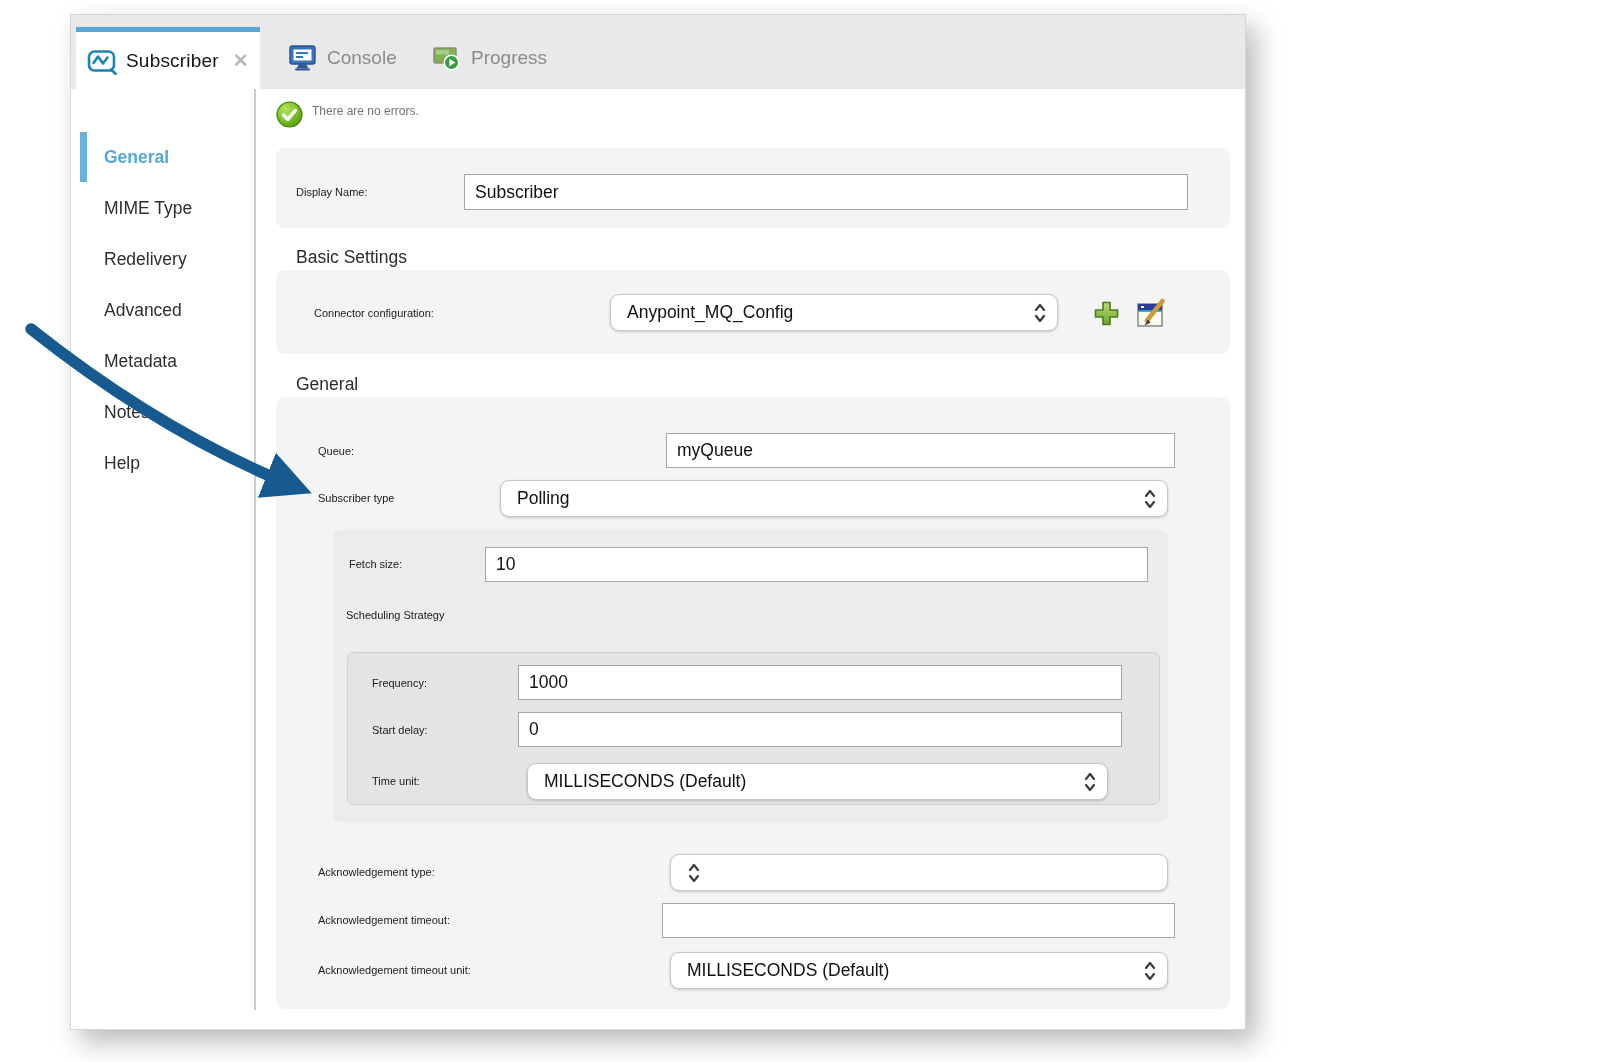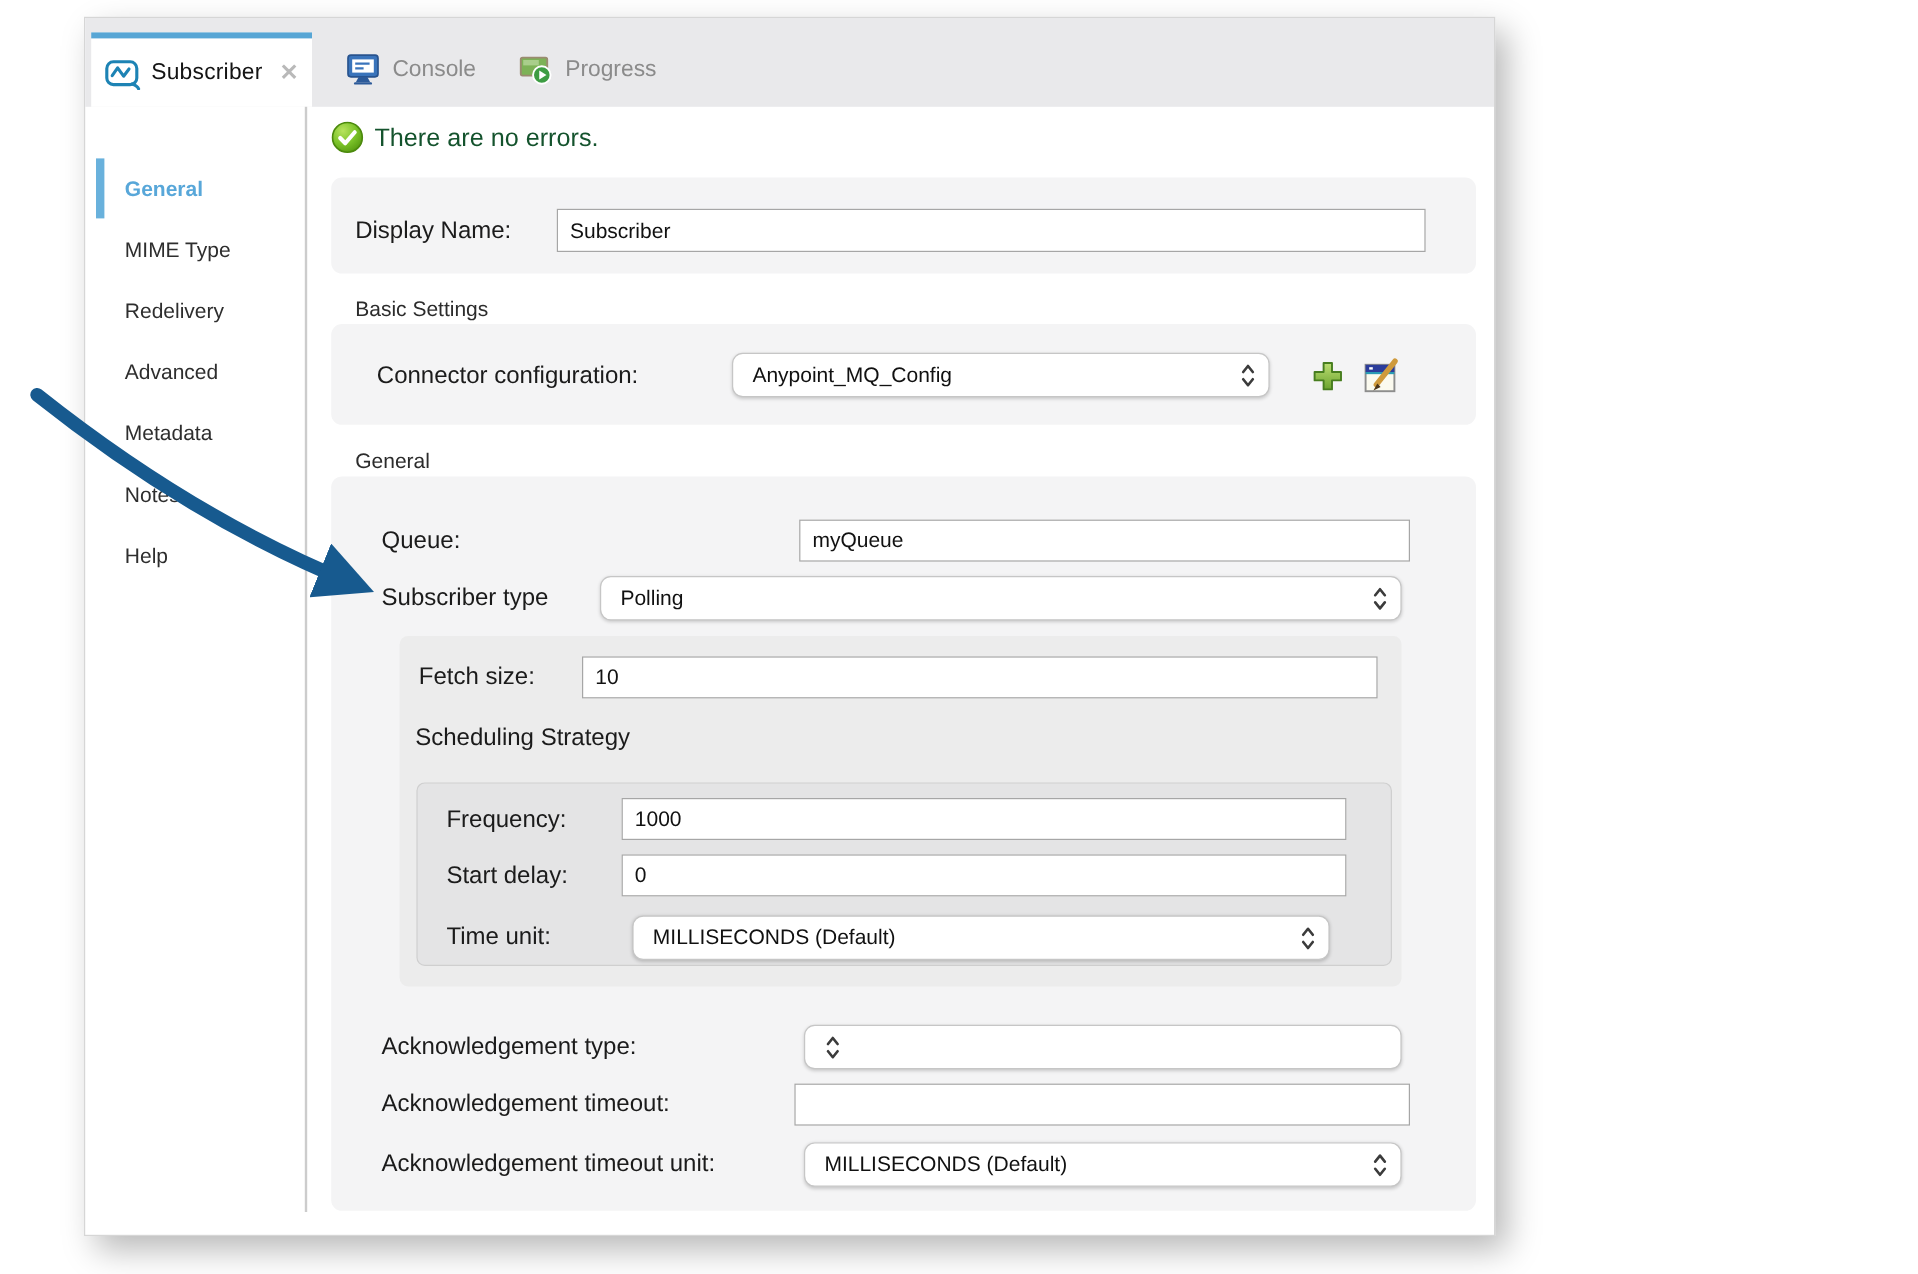--- a/index.html
+++ b/index.html
@@ -23,28 +23,28 @@
   .side-item { left:104px; height:24px; line-height:24px; font-size:17.5px; color:#2e2e2e; cursor:default; }
   .side-item.active { color:#58a7d9; font-weight:bold; }
   #side-accent { left:80px; top:132px; width:7px; height:50px; background:#69b1dc; }
   #divider { left:254px; top:89px; width:2px; height:921px; background:#cccccc; }
 
   
   .panel { background:#f4f4f5; border-radius:9px; }
   .panel-inner { background:#ececec; border-radius:7px; }
   .panel-inner2 { background:#e4e4e5; border:1px solid #cfcfcf; border-radius:7px; }
   .heading { font-size:17.5px; color:#2c2c2c; }
-  .flabel { font-size:20px; color:#1b1b1b; white-space:nowrap; height:24px; line-height:24px; }
+  .flabel { font-size:11px; color:#1b1b1b; white-space:nowrap; height:24px; line-height:24px; }
   .tin { position:absolute; border:1.5px solid #a6a6a6; background:#ffffff; font-size:17.5px;
     color:#111; padding:0 10px; font-family:"Liberation Sans", sans-serif; outline:none; }
   .sel { position:absolute; background:#ffffff; border:1px solid #c6c6c6; border-radius:9px;
     box-shadow:0 1px 3px rgba(0,0,0,0.18); display:flex; align-items:center;
     padding:0 10px 0 16px; cursor:default; }
   .sel .sv { flex:1; font-size:17.5px; color:#111; white-space:nowrap; overflow:hidden; }
-  .status-text { font-size:21px; color:#14532d; }
+  .status-text { font-size:12px; color:#737373; }
   svg { display:block; }
 </style>
 </head>
 <body>
 
 <div id="page">
 
   <div id="window" class="abs"></div>
   <div id="tabbar" class="abs"></div>
 

